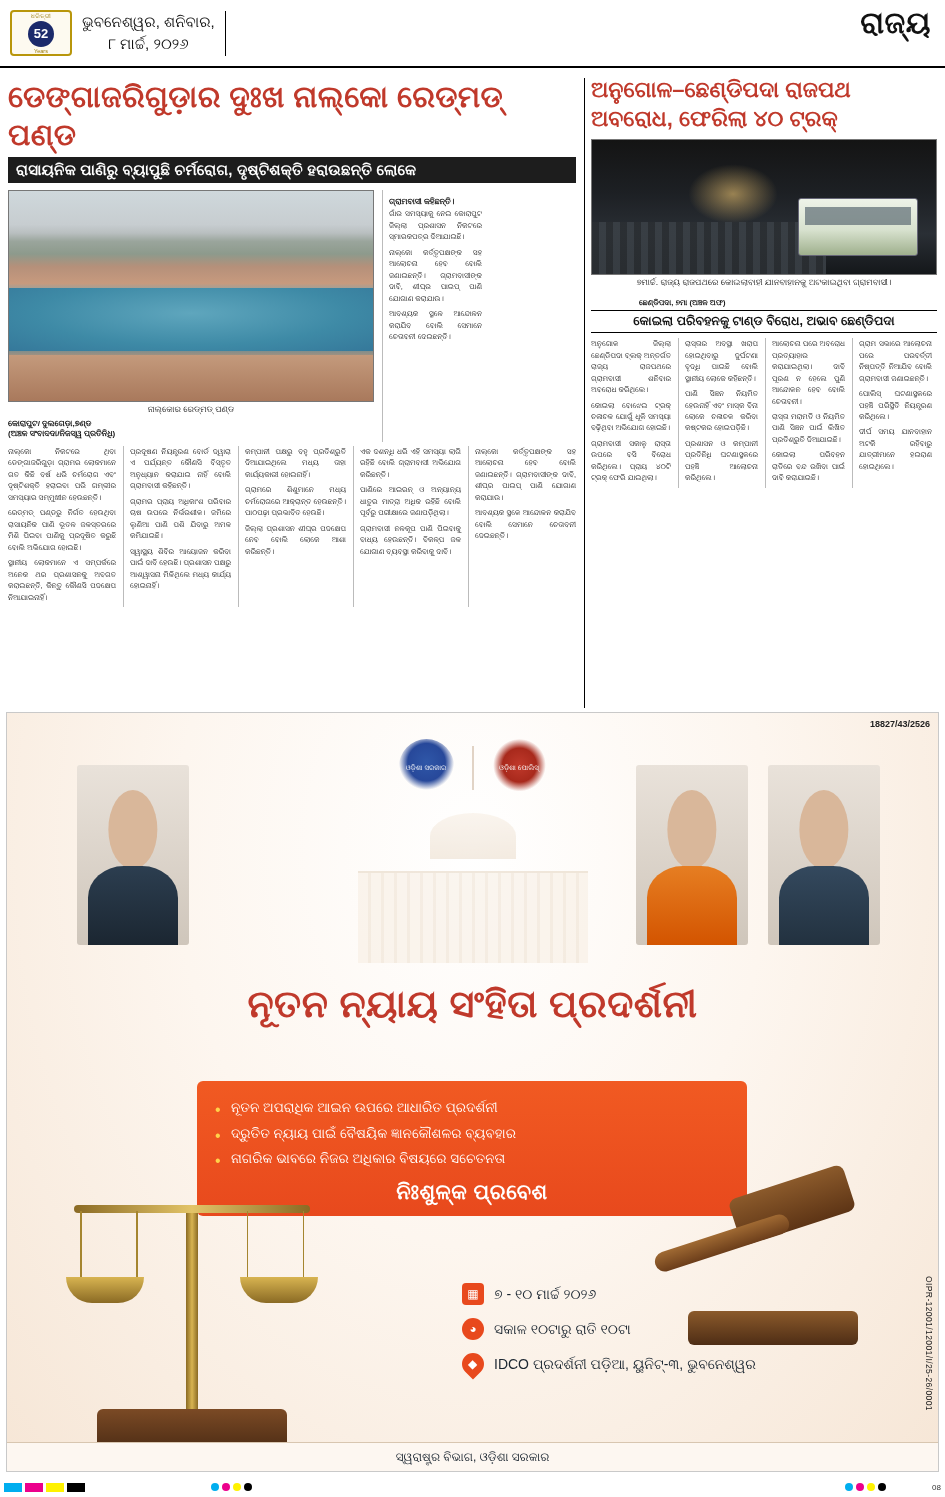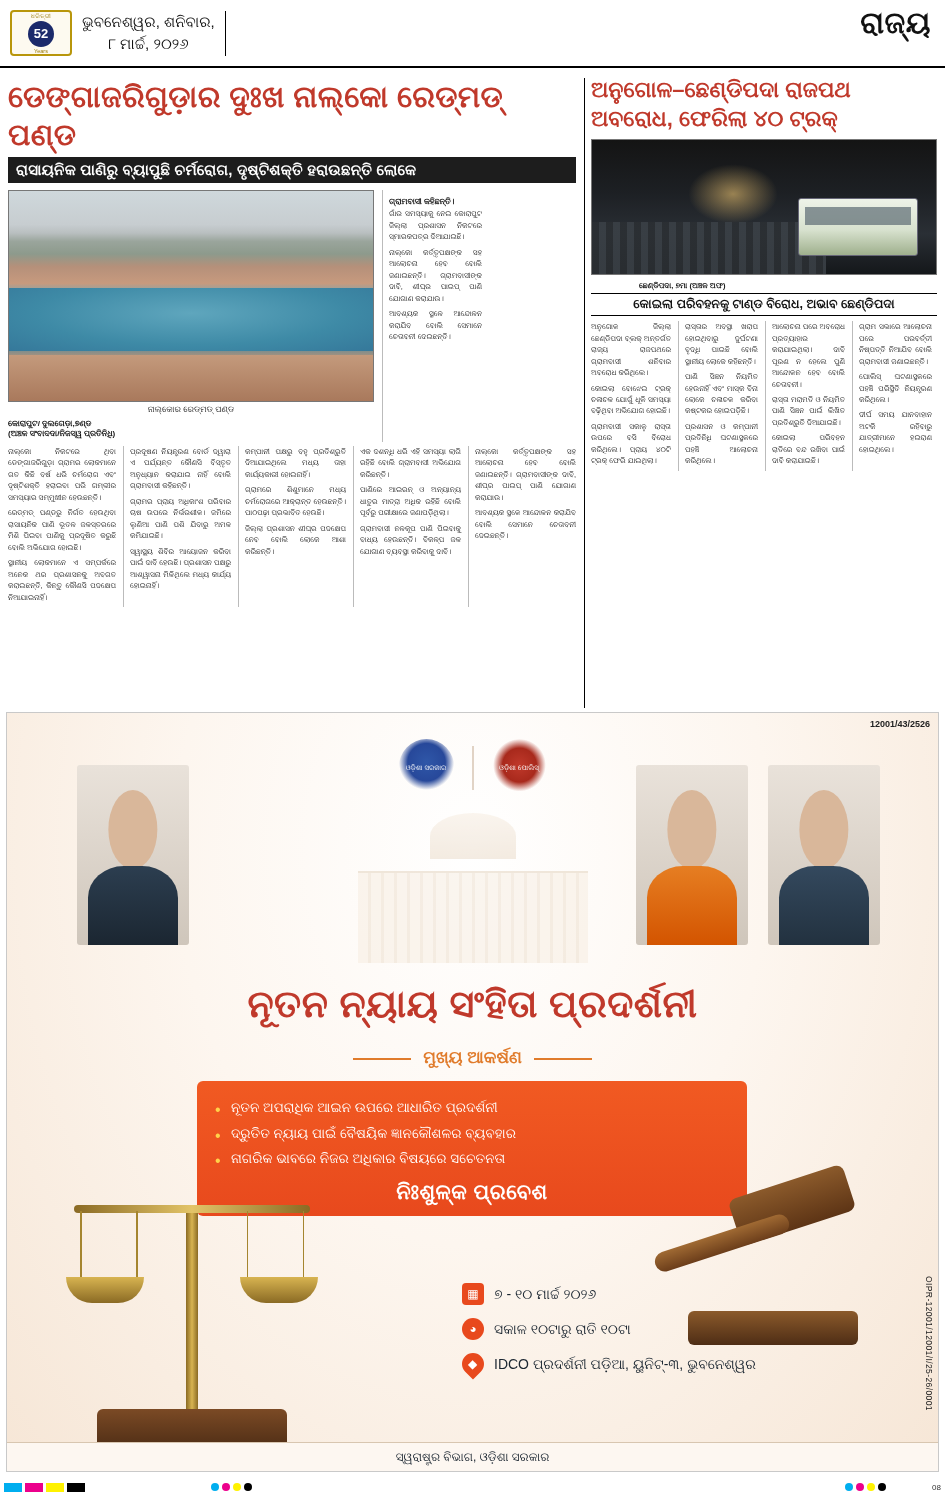--- a/index.html
+++ b/index.html
@@ -511,20 +511,21 @@
 
     <div class="divider-v"></div>
 
     <div class="right-col">
       <div class="headline-right">ଅନୁଗୋଳ–ଛେଣ୍ଡିପଦା ରାଜପଥ ଅବରୋଧ, ଫେରିଲା ୪୦ ଟ୍ରକ୍</div>
       <div class="photo photo-night">
         <div class="glow"></div>
         <div class="crowd"></div>
         <div class="bus"></div>
       </div>
+      <div class="photo-caption">୭ମାର୍ଚ୍ଚ. ରାଜ୍ୟ ରାଜପଥରେ କୋଇଲାବାହୀ ଯାନବାହାନକୁ ଅଟକାଇଥିବା ଗ୍ରାମବାସୀ।</div>
       <div style="display:flex; justify-content:space-between; align-items:center;padding-left:48px;">
         <div class="place-tag" style="font-size:7.5px;">ଛେଣ୍ଡିପଦା, ୭ମା (ଅଞ୍ଚଳ ଅଫ)</div>
       </div>
       <div class="subhead-right">କୋଇଲା ପରିବହନକୁ ଟାଣ୍ଡ ବିରୋଧ, ଅଭାବ ଛେଣ୍ଡିପଦା</div>
 
       <div class="cols right-cols">
         <div class="col">
           <p>ଅନୁଗୋଳ ଜିଲ୍ଲା ଛେଣ୍ଡିପଦା ବ୍ଲକ୍ ଅନ୍ତର୍ଗତ ରାଜ୍ୟ ରାଜପଥରେ ଗ୍ରାମବାସୀ ଶନିବାର ଅବରୋଧ କରିଥିଲେ।</p>
           <p>କୋଇଲା ବୋଝେଇ ଟ୍ରକ୍ ଚଳାଚଳ ଯୋଗୁଁ ଧୂଳି ସମସ୍ୟା ବଢ଼ିଥିବା ଅଭିଯୋଗ ହୋଇଛି।</p>
           <p>ଗ୍ରାମବାସୀ ସକାଳୁ ରାସ୍ତା ଉପରେ ବସି ବିରୋଧ କରିଥିଲେ। ପ୍ରାୟ ୪୦ଟି ଟ୍ରକ୍ ଫେରି ଯାଇଥିଲା।</p>
@@ -542,21 +543,21 @@
         <div class="col col-sep">
           <p>ଗ୍ରାମ ସଭାରେ ଆଲୋଚନା ପରେ ପରବର୍ତ୍ତୀ ନିଷ୍ପତ୍ତି ନିଆଯିବ ବୋଲି ଗ୍ରାମବାସୀ ଜଣାଇଛନ୍ତି।</p>
           <p>ପୋଲିସ୍ ଘଟଣାସ୍ଥଳରେ ପହଞ୍ଚି ପରିସ୍ଥିତି ନିୟନ୍ତ୍ରଣ କରିଥିଲେ।</p>
           <p>ଦୀର୍ଘ ସମୟ ଯାନବାହାନ ଅଟକି ରହିବାରୁ ଯାତ୍ରୀମାନେ ହଇରାଣ ହୋଇଥିଲେ।</p>
         </div>
       </div>
     </div>
   </div>
 
   <div class="ad">
-    <div class="ad-code">12001/43/2526</div>
+    <div class="ad-code">18827/43/2526</div>
     <div class="ad-side-code">OIPR-12001/12001/I/25-26/0001</div>
 
     <div class="emblems">
       <div class="emblem odisha">ଓଡ଼ିଶା ସରକାର</div>
       <div class="emblem-sep"></div>
       <div class="emblem police">ଓଡ଼ିଶା ପୋଲିସ୍</div>
     </div>
 
     <div class="ad-building">
       <div class="dome"></div>
@@ -570,23 +571,20 @@
     <div class="portrait" id="p-shah">
       <div class="head"></div>
       <div class="body"></div>
     </div>
     <div class="portrait" id="p-guest">
       <div class="head"></div>
       <div class="body"></div>
     </div>
 
     <div class="ad-title">ନୂତନ ନ୍ୟାୟ ସଂହିତା ପ୍ରଦର୍ଶନୀ</div>
-    <div class="ad-attr-line">
-      <span>ମୁଖ୍ୟ ଆକର୍ଷଣ</span>
-    </div>
 
     <div class="ad-points">
       <ul style="margin:0; padding:0;">
         <li>ନୂତନ ଅପରାଧିକ ଆଇନ ଉପରେ ଆଧାରିତ ପ୍ରଦର୍ଶନୀ</li>
         <li>ଦ୍ରୁତିତ ନ୍ୟାୟ ପାଇଁ ବୈଷୟିକ ଜ୍ଞାନକୌଶଳର ବ୍ୟବହାର</li>
         <li>ନାଗରିକ ଭାବରେ ନିଜର ଅଧିକାର ବିଷୟରେ ସଚେତନତା</li>
       </ul>
       <div class="ad-free">ନିଃଶୁଳ୍କ ପ୍ରବେଶ</div>
     </div>
 

